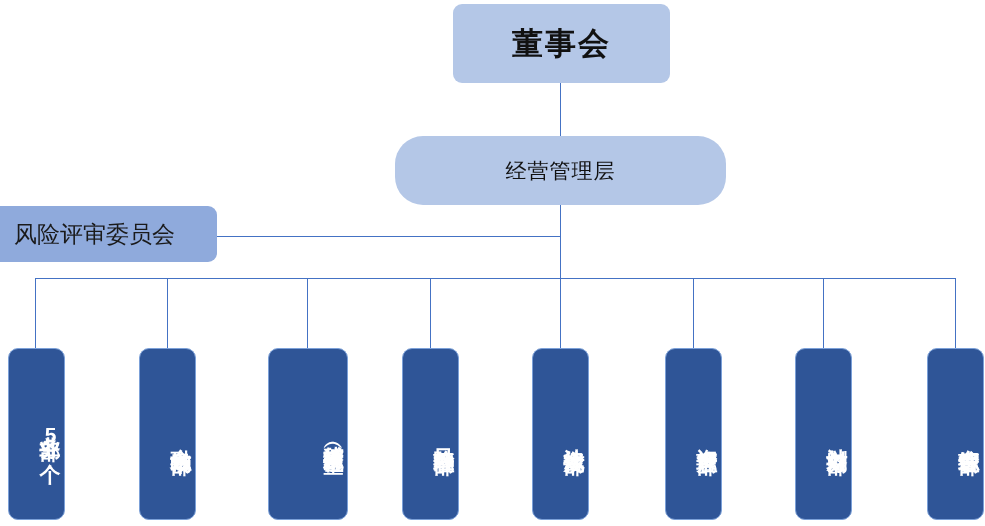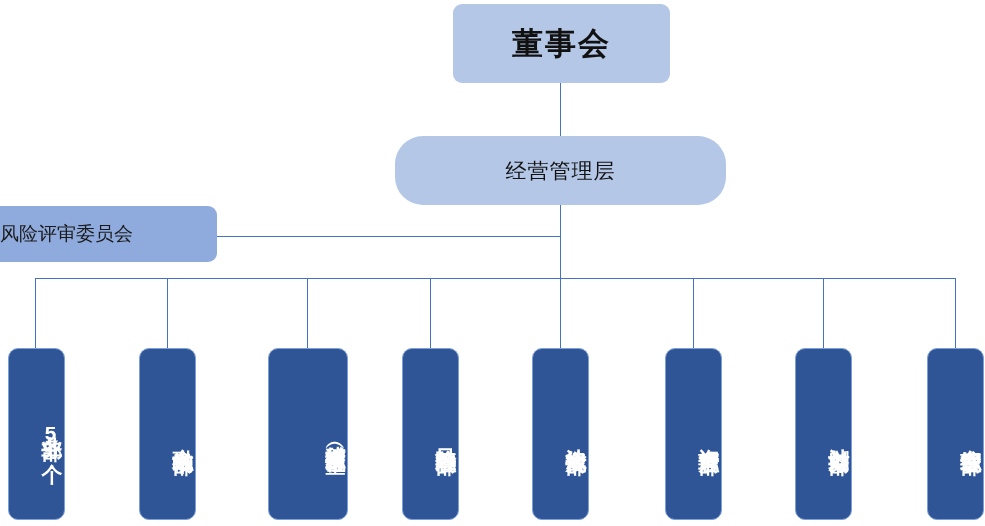--- a/index.html
+++ b/index.html
@@ -5,21 +5,21 @@
   html, body {
     margin: 0;
     padding: 0;
     background: #ffffff;
   }
   #chart-root {
     position: relative;
     width: 985px;
     height: 526px;
     background: #ffffff;
-    font-family: Liberation Mono, monospace;
+    font-family: Liberation Sans, sans-serif;
     overflow: hidden;
   }
 
   
   .line {
     position: absolute;
     background: #4472C4;
   }
   .line.v { width: 1px; }
   .line.h { height: 1px; }
@@ -47,22 +47,23 @@
   }
   .node.mgmt {
     font-size: 21px;
     letter-spacing: 1px;
   }
 
   
   .node.committee {
     background: #8FAADC;
     color: #1a1a1a;
-    font-size: 19px;
+    font-size: 23px;
     justify-content: flex-start;
+    padding-left: 14px;
     border-radius: 0 9px 9px 0;
   }
 
   
   .node.dept {
     background: #2F5597;
     border: 1px solid #7BA0D8;
     border-radius: 10px;
     color: #ffffff;
     font-size: 21px;

